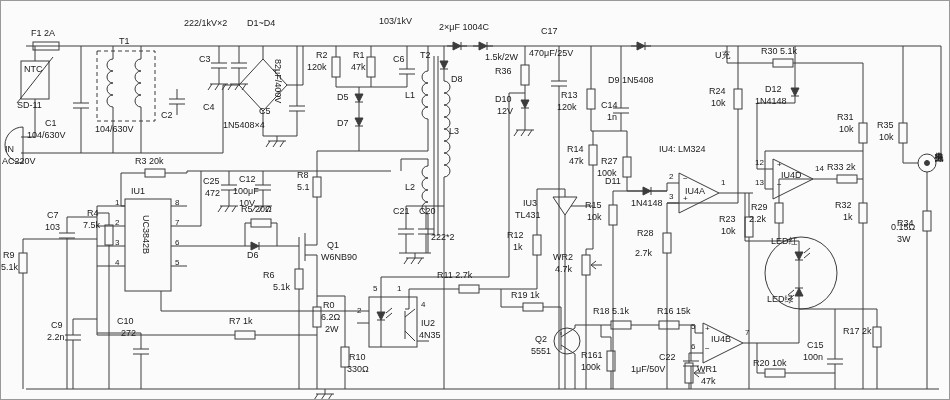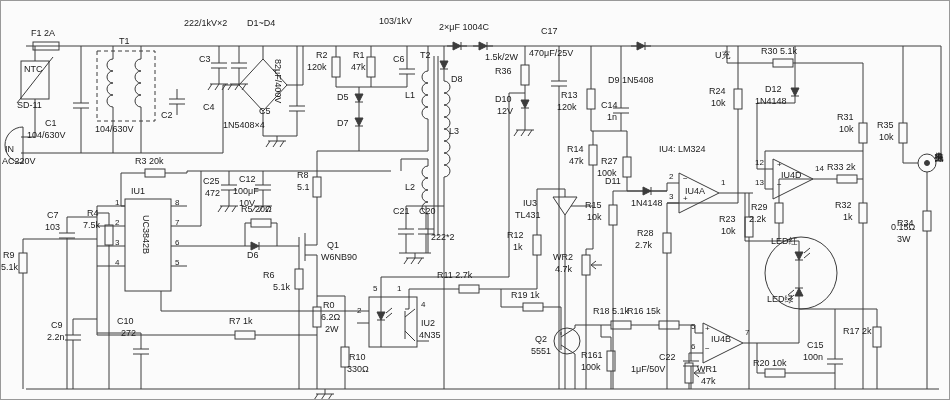--- a/index.html
+++ b/index.html
@@ -277,41 +277,41 @@
       <span class="lbl v" style="left: 140px; top: 214px;">UC3842B</span>
       <span class="lbl" style="left: 240px; top: 204px;">R5 20Ω</span>
       <span class="lbl" style="left: 326px; top: 240px;">Q1</span>
       <span class="lbl" style="left: 320px; top: 252px;">W6NB90</span>
       <span class="lbl" style="left: 404px; top: 182px;">L2</span>
       <span class="lbl" style="left: 584px; top: 200px;">R15</span>
       <span class="lbl" style="left: 586px; top: 212px;">10k</span>
       <span class="lbl" style="left: 718px; top: 214px;">R23</span>
       <span class="lbl" style="left: 720px; top: 226px;">10k</span>
       <span class="lbl" style="left: 636px; top: 228px;">R28</span>
-      <span class="lbl" style="left: 634px; top: 240px;">2.7k</span>
+      <span class="lbl" style="left: 634px; top: 248px;">2.7k</span>
       <span class="lbl" style="left: 770px; top: 236px;">LED红</span>
       <span class="lbl" style="left: 766px; top: 294px;">LED绿</span>
       <span class="lbl" style="left: 2px; top: 250px;">R9</span>
       <span class="lbl" style="left: 0px; top: 262px;">5.1k</span>
       <span class="lbl" style="left: 246px; top: 250px;">D6</span>
       <span class="lbl" style="left: 262px; top: 270px;">R6</span>
       <span class="lbl" style="left: 272px; top: 282px;">5.1k</span>
       <span class="lbl" style="left: 552px; top: 252px;">WR2</span>
       <span class="lbl" style="left: 554px; top: 264px;">4.7k</span>
       <span class="lbl" style="left: 506px; top: 230px;">R12</span>
       <span class="lbl" style="left: 512px; top: 242px;">1k</span>
       <span class="lbl" style="left: 392px; top: 206px;">C21</span>
       <span class="lbl" style="left: 418px; top: 206px;">C20</span>
       <span class="lbl" style="left: 430px; top: 232px;">222*2</span>
       <span class="lbl" style="left: 436px; top: 270px;">R11 2.7k</span>
       <span class="lbl" style="left: 510px; top: 290px;">R19 1k</span>
       <span class="lbl" style="left: 420px; top: 318px;">IU2</span>
       <span class="lbl" style="left: 418px; top: 330px;">4N35</span>
       <span class="lbl" style="left: 592px; top: 306px;">R18 5.1k</span>
-      <span class="lbl" style="left: 626px; top: 306px;">R16 15k</span>
+      <span class="lbl" style="left: 656px; top: 306px;">R16 15k</span>
       <span class="lbl" style="left: 710px; top: 334px;">IU4B</span>
       <span class="lbl" style="left: 806px; top: 340px;">C15</span>
       <span class="lbl" style="left: 802px; top: 352px;">100n</span>
       <span class="lbl" style="left: 842px; top: 326px;">R17 2k</span>
       <span class="lbl" style="left: 50px; top: 320px;">C9</span>
       <span class="lbl" style="left: 46px; top: 332px;">2.2n</span>
       <span class="lbl" style="left: 116px; top: 316px;">C10</span>
       <span class="lbl" style="left: 120px; top: 328px; text-align: center;">272</span>
       <span class="lbl" style="left: 228px; top: 316px;">R7 1k</span>
       <span class="lbl" style="left: 322px; top: 300px;">R0</span>

